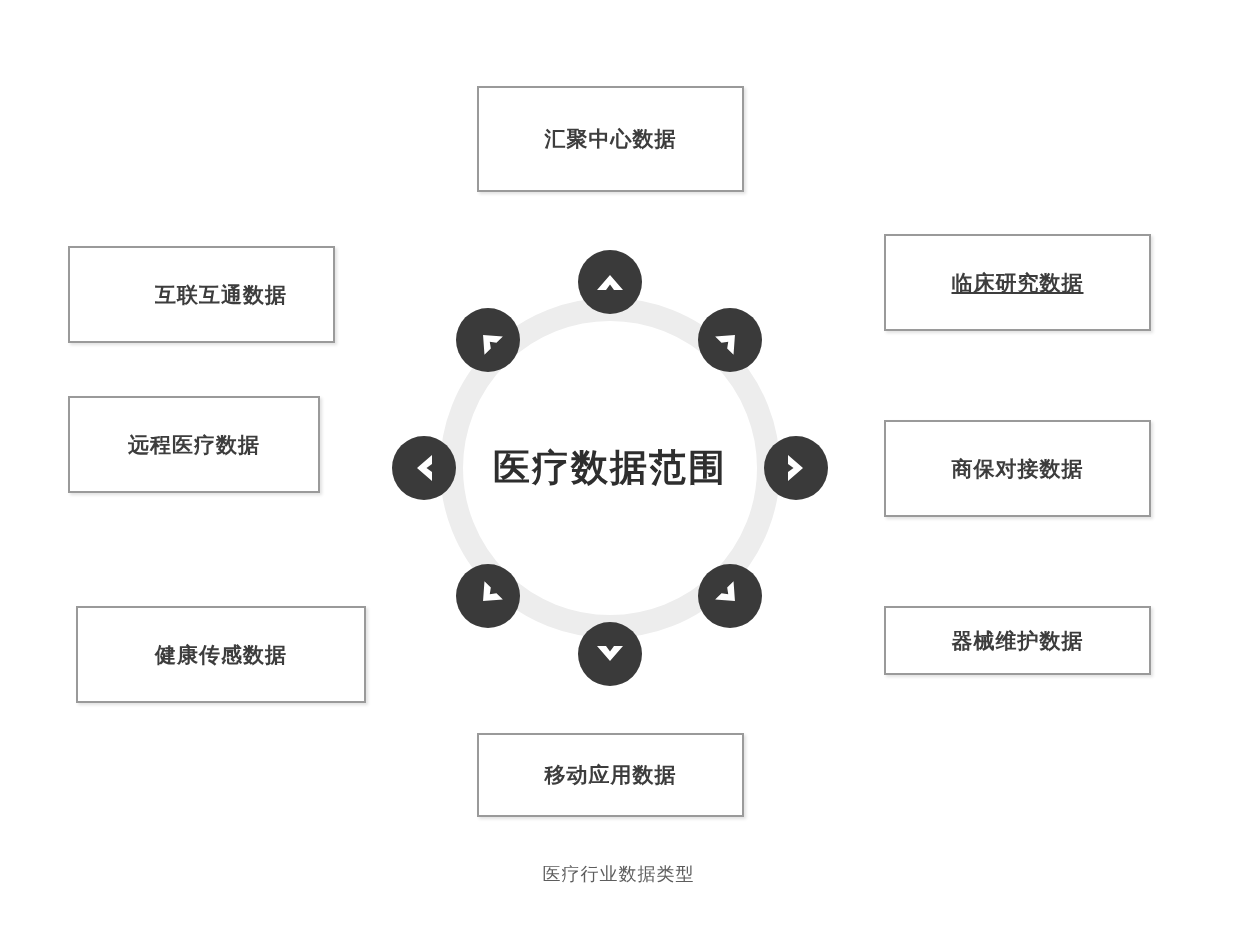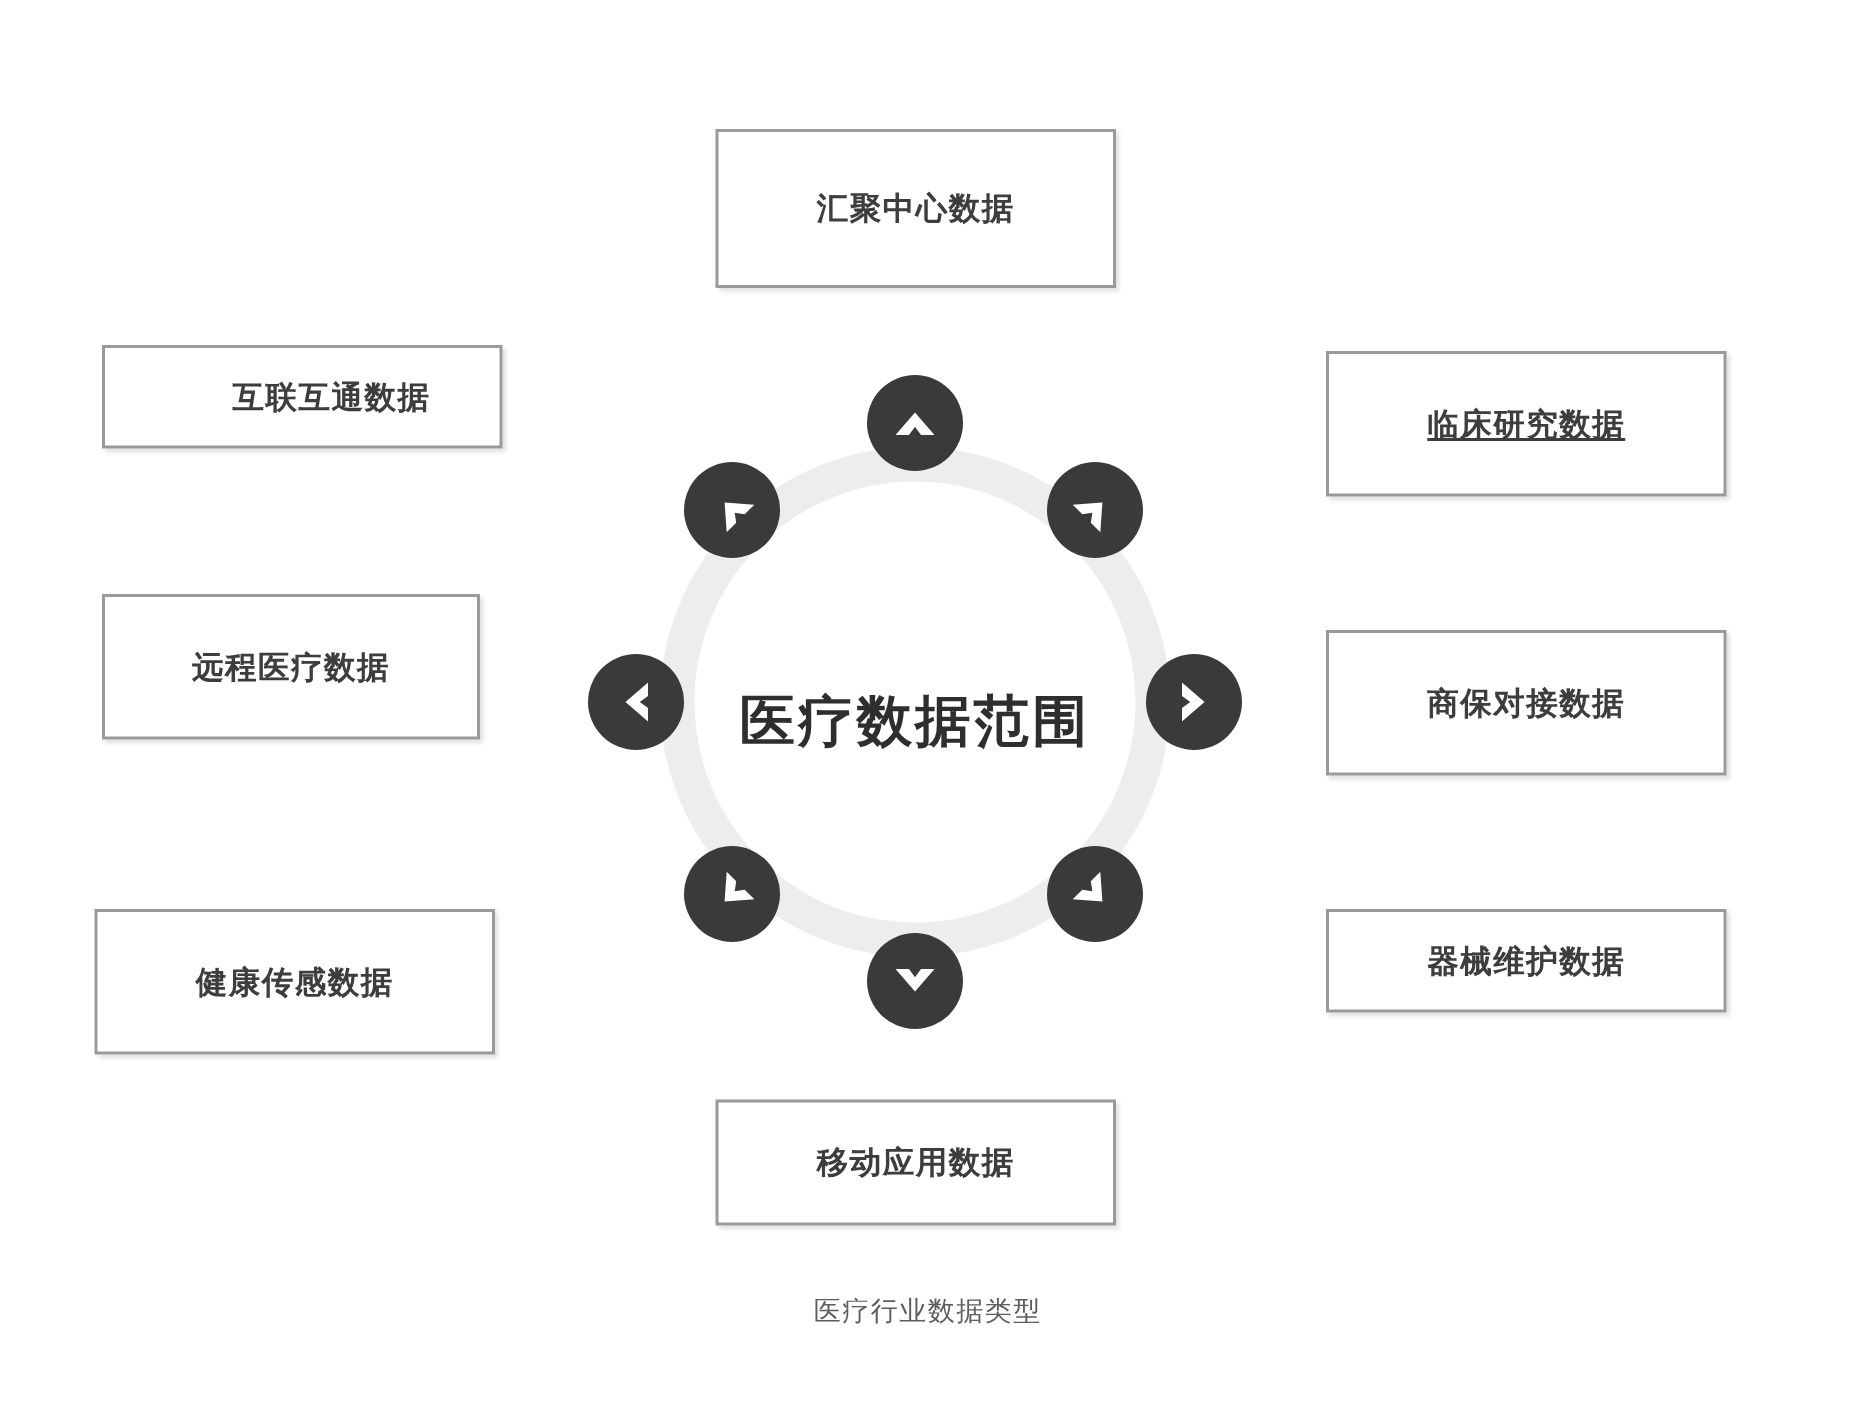--- a/index.html
+++ b/index.html
@@ -29,23 +29,23 @@
     align-items: center;
     justify-content: center;
     color: #3d3d3d;
     font-size: 21px;
     font-weight: 700;
     letter-spacing: 1px;
     white-space: nowrap;
   }
 
   .box-top    { left: 477px; top: 86px;  width: 267px; height: 106px; }
-  .box-l1     { left: 68px;  top: 230px; width: 267px; height: 69px; padding-left: 39px;  }
+  .box-l1     { left: 68px;  top: 246px; width: 267px; height: 97px; padding-left: 39px;  }
   .box-l2     { left: 68px;  top: 396px; width: 252px; height: 97px;  }
-  .box-l3     { left: 63px;  top: 606px; width: 267px; height: 97px;  }
+  .box-l3     { left: 76px;  top: 606px; width: 290px; height: 97px;  }
   .box-r1     { left: 884px; top: 234px; width: 267px; height: 97px; text-decoration: underline;  }
   .box-r2     { left: 884px; top: 420px; width: 267px; height: 97px;  }
   .box-r3     { left: 884px; top: 606px; width: 267px; height: 69px;  }
   .box-bottom { left: 477px; top: 733px; width: 267px; height: 84px; }
 
   
   #ring-wrap {
     position: absolute;
     left: 440px;
     top: 298px;
@@ -66,21 +66,20 @@
     left: 0;
     top: 50%;
     width: 340px;
     transform: translateY(-50%);
     text-align: center;
     font-size: 37px;
     font-weight: 700;
     color: #2e2e2e;
     letter-spacing: 2px;
     white-space: nowrap;
-    margin-top: 13px;
   }
 
   
   .arrow-node {
     position: absolute;
     width: 64px;
     height: 64px;
     margin-left: -32px;
     margin-top: -32px;
     border-radius: 50%;

